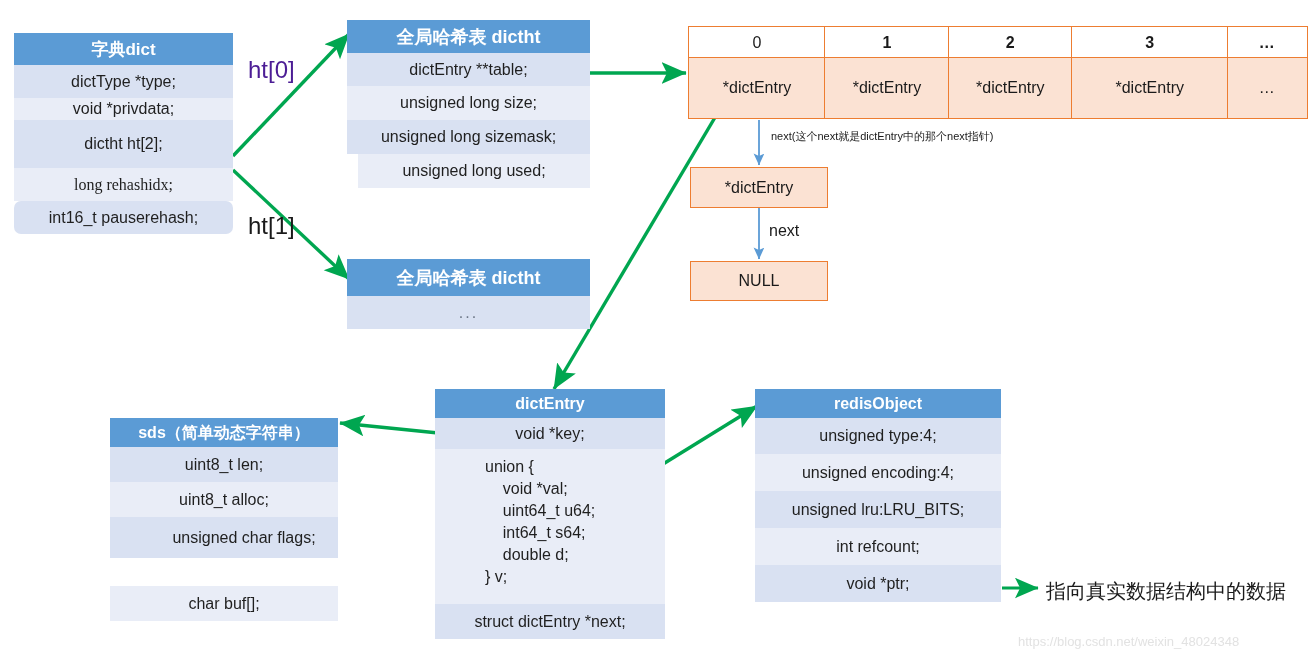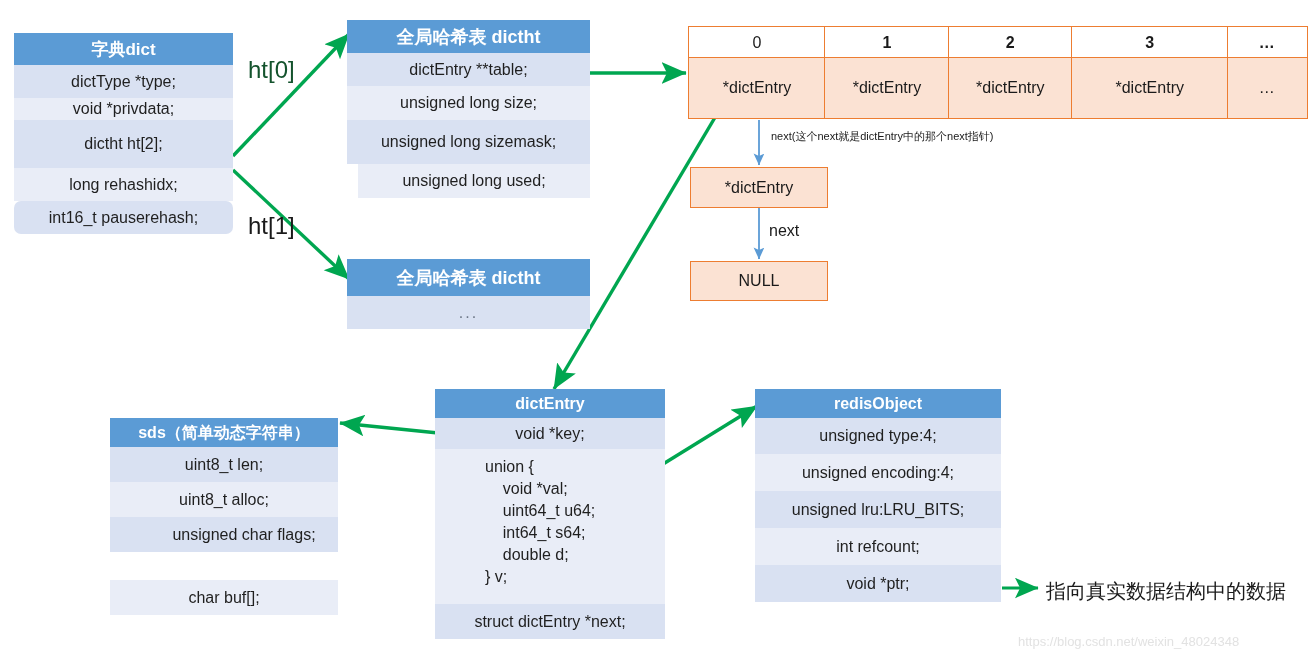--- a/index.html
+++ b/index.html
@@ -100,29 +100,29 @@
 
     <line x1="759" y1="120" x2="759" y2="165" stroke="#5b9bd5" stroke-width="1.8" marker-end="url(#btip)"></line>
     <line x1="759" y1="208" x2="759" y2="259" stroke="#5b9bd5" stroke-width="1.8" marker-end="url(#btip)"></line>
   </svg>
 
   <div class="struct" style="left:14px; top:33px; width:219px; font-size:16px;">
     <div class="hdr" style="height:32px; font-size:17px;">字典dict</div>
     <div class="row" style="height:33px;">dictType *type;</div>
     <div class="row alt" style="height:22px;">void *privdata;</div>
     <div class="row" style="height:48px;">dictht ht[2];</div>
-    <div class="row alt" style="height:33px;">long rehashidx;</div>
+    <div class="row alt" style="height:33px;font-family:Liberation Serif, serif;">long rehashidx;</div>
     <div class="row" style="height:33px;border-radius:7px;">int16_t pauserehash;</div>
   </div>
 
   <div class="struct" style="left:347px; top:20px; width:243px; font-size:16px;">
     <div class="hdr" style="height:33px; font-size:18px;">全局哈希表 dictht</div>
     <div class="row" style="height:33px;">dictEntry **table;</div>
     <div class="row alt" style="height:34px;">unsigned long size;</div>
-    <div class="row" style="height:44px;">unsigned long sizemask;</div>
+    <div class="row" style="height:34px;">unsigned long sizemask;</div>
     <div class="row alt" style="height:34px;margin-left:11px;">unsigned long used;</div>
   </div>
 
   <div class="struct" style="left:347px; top:259px; width:243px; font-size:16px;">
     <div class="hdr" style="height:37px; font-size:18px;">全局哈希表 dictht</div>
     <div class="row" style="height:33px; color:#6d7787; letter-spacing:2px;">...</div>
   </div>
 
   <div class="htable" style="left:688px; top:26px; font-size:16px;">
     <div class="trow">
@@ -158,32 +158,32 @@
     int64_t s64;
     double d;
 } v;</div>
     <div class="row" style="height:35px;">struct dictEntry *next;</div>
   </div>
 
   <div class="struct" style="left:110px; top:418px; width:228px; font-size:16px;">
     <div class="hdr" style="height:29px; font-size:16px;">sds（简单动态字符串）</div>
     <div class="row" style="height:35px;">uint8_t len;</div>
     <div class="row alt" style="height:35px;">uint8_t alloc;</div>
-    <div class="row" style="height:35px;padding-left:40px;">unsigned char flags;</div>
+    <div class="row" style="height:41px;padding-left:40px;">unsigned char flags;</div>
     <div class="row alt" style="height:35px;margin-top:28px;">char buf[];</div>
   </div>
 
   <div class="struct" style="left:755px; top:389px; width:246px; font-size:16px;">
     <div class="hdr" style="height:29px; font-size:16px;">redisObject</div>
     <div class="row" style="height:36px;">unsigned type:4;</div>
     <div class="row alt" style="height:37px;">unsigned encoding:4;</div>
     <div class="row" style="height:37px;">unsigned lru:LRU_BITS;</div>
     <div class="row alt" style="height:37px;">int refcount;</div>
     <div class="row" style="height:37px;">void *ptr;</div>
   </div>
 
-  <div class="label" style="left:248px; top:56px; font-size:24px; color:#14532d;">ht[0]</div>
+  <div class="label" style="left:248px; top:56px; font-size:24px; color:#4c1d95;">ht[0]</div>
   <div class="label" style="left:248px; top:212px; font-size:24px; color:#1a1a1a;">ht[1]</div>
   <div class="label" style="left:1046px; top:578px; font-size:20px;">指向真实数据结构中的数据</div>
 
   <div class="watermark" style="left:1018px; top:634px;">https://blog.csdn.net/weixin_48024348</div>
 
 </div>
 
 </body></html>

